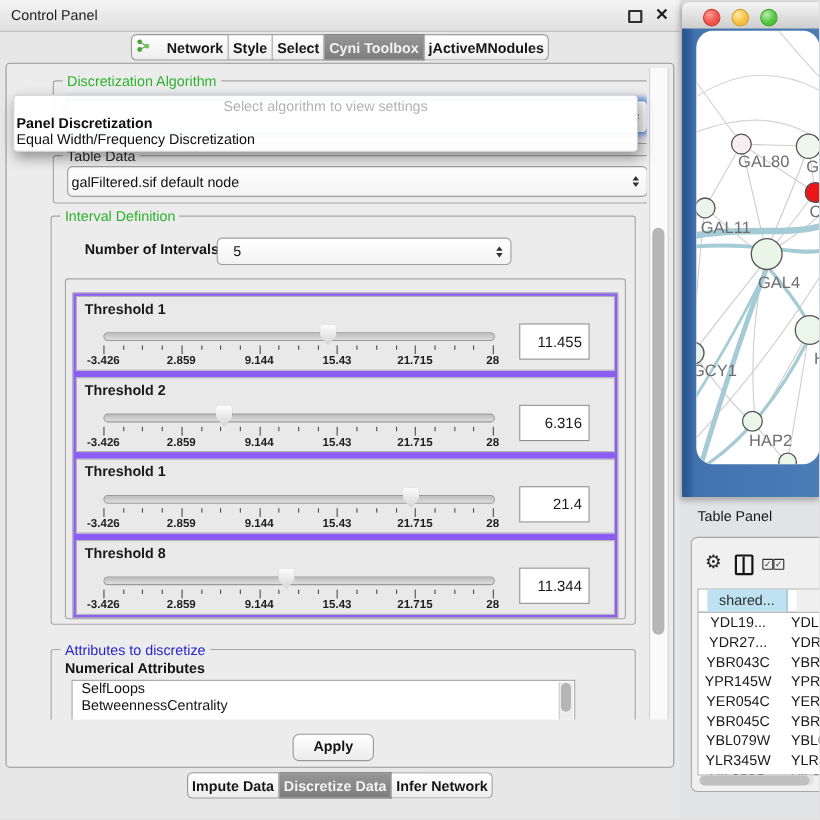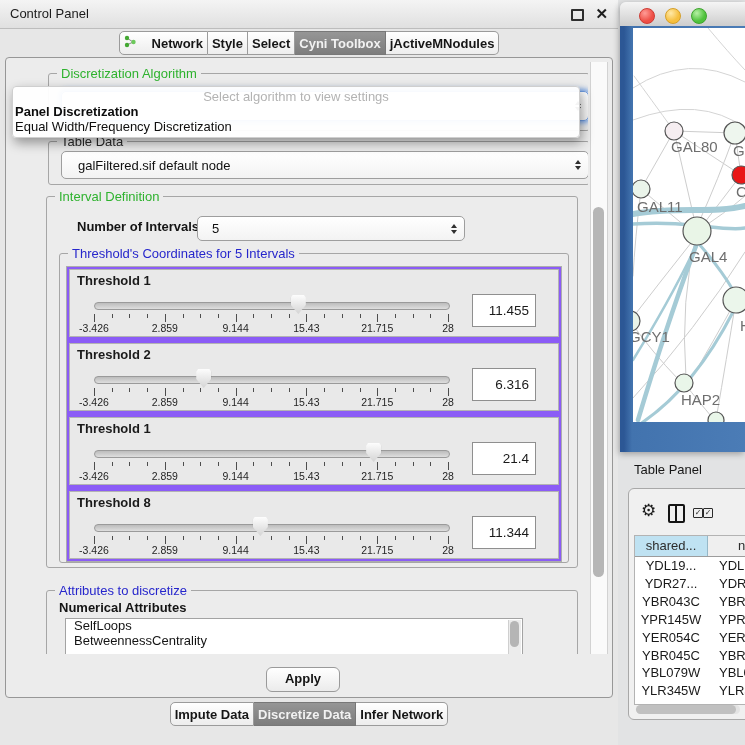--- a/index.html
+++ b/index.html
@@ -25,21 +25,21 @@
   
   .cp-body{position:absolute;left:5px;top:57px;width:606px;height:639px;
     border:1px solid #979797;border-radius:4px;background:#ececec;}
   .viewport{position:absolute;left:12px;top:62px;width:576px;height:592px;overflow:hidden;}
   .group{position:absolute;border:1px solid #a6a6a6;border-radius:3px;}
   .legend{position:absolute;top:-8px;left:8px;background:#ececec;padding:0 4px;white-space:nowrap;}
   .legend.green{color:#2eb22e;}
   .legend.blue{color:#2626cc;}
   .legend.dark{color:#2a2a2a;}
   .combo{position:absolute;background:linear-gradient(#ffffff,#f3f3f3);border:1px solid #9e9e9e;border-radius:5px;}
-  .combo .val{position:absolute;left:16px;top:0;bottom:0;display:flex;align-items:center;color:#101010;}
+  .combo .val{position:absolute;left:3px;top:0;bottom:0;display:flex;align-items:center;color:#101010;}
   .spin{position:absolute;right:7px;top:50%;transform:translateY(-50%);display:flex;flex-direction:column;gap:2px;}
   .tri-up{width:0;height:0;border-left:3.5px solid transparent;border-right:3.5px solid transparent;border-bottom:4.5px solid #2f2f2f;}
   .tri-dn{width:0;height:0;border-left:3.5px solid transparent;border-right:3.5px solid transparent;border-top:4.5px solid #2f2f2f;}
   .focusring{box-shadow:0 0 5px 2px rgba(95,150,235,.85);border-color:#6f9de2;}
   .boldlbl{font-weight:700;color:#141414;}
   
   .popup{position:absolute;left:12px;top:86px;width:566px;height:50px;z-index:40;
     background:rgba(255,255,255,.95);border-radius:4px;border:1px solid #cfcfcf;
     box-shadow:2px 5px 12px rgba(0,0,0,.38);}
   .popup .hint{margin-top:2px;text-align:center;color:#b3b3b3;}
@@ -52,21 +52,21 @@
   .th-label{position:absolute;left:7px;top:3px;font-weight:700;}
   .track{position:absolute;top:32px;height:6px;border:1px solid #9a9a9a;border-radius:4px;
     background:linear-gradient(#bcbcbc,#dedede);}
   .handle{position:absolute;top:25px;width:15px;height:19px;
     background:linear-gradient(#fdfdfd,#d4d4d4);
     clip-path:polygon(12% 0,88% 0,100% 14%,100% 52%,50% 100%,0 52%,0 14%);
     filter:drop-shadow(0 0 1px #777);}
   .tick{position:absolute;width:1px;background:#4d4d4d;top:44px;}
   .tick.minor{height:4px;}
   .tick.major{height:8px;}
-  .ticklbl{position:absolute;top:52px;width:46px;text-align:center;font-size:10.5px;font-weight:400;color:#1f1f1f;}
+  .ticklbl{position:absolute;top:52px;width:46px;text-align:center;font-size:10.5px;font-weight:700;color:#1f1f1f;}
   .valbox{position:absolute;left:402px;top:24px;width:56px;height:31px;background:#fff;
     border:1px solid #8f8f8f;font-size:13.5px;line-height:31px;text-align:right;padding-right:6px;}
   
   .attr-list{position:absolute;background:#fff;border:1px solid #a3a3a3;overflow:hidden;}
   .attr-item{line-height:14.5px;padding-left:8px;color:#141414;}
   .mini-scroll{position:absolute;right:1px;top:1px;bottom:1px;width:12px;background:#ececec;border-left:1px solid #cfcfcf;}
   .mini-thumb{position:absolute;left:1px;top:1px;width:9px;height:26px;background:#b5b5b5;border-radius:5px;}
   
   .apply-btn{position:absolute;left:266px;top:667px;width:72px;height:23px;
     background:linear-gradient(#ffffff,#ebebeb);border:1px solid #9a9a9a;border-radius:6px;
@@ -79,34 +79,34 @@
   .net-win{position:absolute;left:2px;top:2px;width:125px;height:450px;border-radius:6px 0 0 0;overflow:hidden;
     box-shadow:-1px 2px 6px rgba(0,0,0,.3);}
   .net-titlebar{position:absolute;left:0;top:0;right:0;height:24px;
     background:linear-gradient(#f5f5f5,#cdcdcd);border-bottom:1px solid #a3a3a3;}
   .light{position:absolute;top:6px;width:14px;height:14px;border-radius:50%;}
   .light.red{left:19px;background:radial-gradient(circle at 35% 30%,#ff9c96,#ee4f46 60%);border:1px solid #ce3a32;}
   .light.yellow{left:45px;background:radial-gradient(circle at 35% 30%,#ffe9a8,#f6bf3e 60%);border:1px solid #d59f27;}
   .light.green{left:71px;background:radial-gradient(circle at 35% 30%,#b5f0a4,#4fc23c 60%);border:1px solid #3da42d;}
   .net-frame{position:absolute;left:0;top:24px;right:0;bottom:0;
     background:linear-gradient(90deg,#2c5795 0px,#2c5795 4px,#4273ae 12px,#4b7cb6 100%);}
-  .net-canvas{position:absolute;left:13px;top:2px;width:112px;height:394px;background:#ffffff;overflow:hidden;}
+  .net-canvas{position:absolute;left:13px;top:2px;width:112px;height:394px;background:#ffffff;overflow:hidden;border-radius:15px;}
   .nodelabel{font-family:"Liberation Sans",sans-serif;font-size:15px;fill:#6e6e6e;}
   
   .tp-title{position:absolute;left:16px;top:460px;line-height:20px;color:#161616;}
   .tp-win{position:absolute;left:10px;top:488px;width:117px;height:230px;background:#f0f0f0;
     border:1px solid #a8a8a8;border-radius:6px 0 0 6px;overflow:hidden;}
   .gear{position:absolute;left:12px;top:13px;font-size:17px;color:#1c1c1c;line-height:17px;}
   .colsplit{position:absolute;left:39px;top:15px;width:13px;height:15px;border:2px solid #141414;border-radius:2px;}
   .colsplit:after{content:"";position:absolute;left:5px;top:0;bottom:0;width:2px;background:#141414;}
   .cbx{position:absolute;top:19px;width:8px;height:8px;border:1.5px solid #2b2b2b;border-radius:1px;
     font-size:8px;line-height:8px;text-align:center;color:#2b2b2b;}
   .tbl{position:absolute;left:5px;top:46px;width:120px;background:#fff;border:1px solid #b3b3b3;height:168px;}
   .tbl-head{display:flex;height:20px;border-bottom:1px solid #9c9c9c;}
-  .hcell{line-height:20px;text-align:center;color:#2c2c2c;overflow:hidden;white-space:nowrap;}
+  .hcell{line-height:20px;text-align:center;color:#2c2c2c;overflow:hidden;white-space:nowrap;margin-left:8px;}
   .hcell.c1{width:72px;background:#bfe2f2;border-right:1px solid #96b8c8;}
   .hcell.c2{flex:1;background:#efefef;text-align:left;padding-left:30px;}
   .tbl-rows{position:absolute;left:0;top:21px;right:0;height:147px;overflow:hidden;}
   .trow{display:flex;line-height:17.9px;white-space:nowrap;}
   .tcell1{width:72px;text-align:center;overflow:hidden;}
   .tcell2{flex:1;padding-left:12px;overflow:hidden;}
   .hscroll{position:absolute;left:7px;top:216px;width:104px;height:9px;background:#e3e3e3;border-radius:5px;}
   .hthumb{position:absolute;left:0;top:0;width:100px;height:9px;background:#c0c0c0;border-radius:5px;}
 </style>
 </head>
@@ -174,21 +174,20 @@
       <span class="legend green">Interval Definition</span>
       <span class="boldlbl" style="position:absolute;left:30px;top:22px;">Number of Intervals</span>
       <div class="combo" style="left:150px;top:19px;width:266px;height:23px;">
         <span class="val" style="left:14px;">5</span>
         <span class="spin">
             <span class="tri-up"></span>
             <span class="tri-dn"></span>
           </span>
       </div>
       <div class="group" style="left:12px;top:56px;width:508px;height:308px;">
-        <span class="legend blue">Threshold's Coordinates for 5 Intervals</span>
         <div class="rows-wrap" style="left:6px;top:12px;width:490px;" id="thRows">
             <div class="th-row">
               <div class="th-label">Threshold 1</div>
               <div class="track" style="left: 24px; width: 354px;"></div>
               <div class="handle" style="left: 220.828px;"></div>
               <div class="tick major" style="left: 24px;"></div>
               <div class="ticklbl" style="left: 1px;">-3.426</div>
               <div class="tick minor" style="left: 41.7px;"></div>
               <div class="tick minor" style="left: 59.4px;"></div>
               <div class="tick minor" style="left: 77.1px;"></div>

